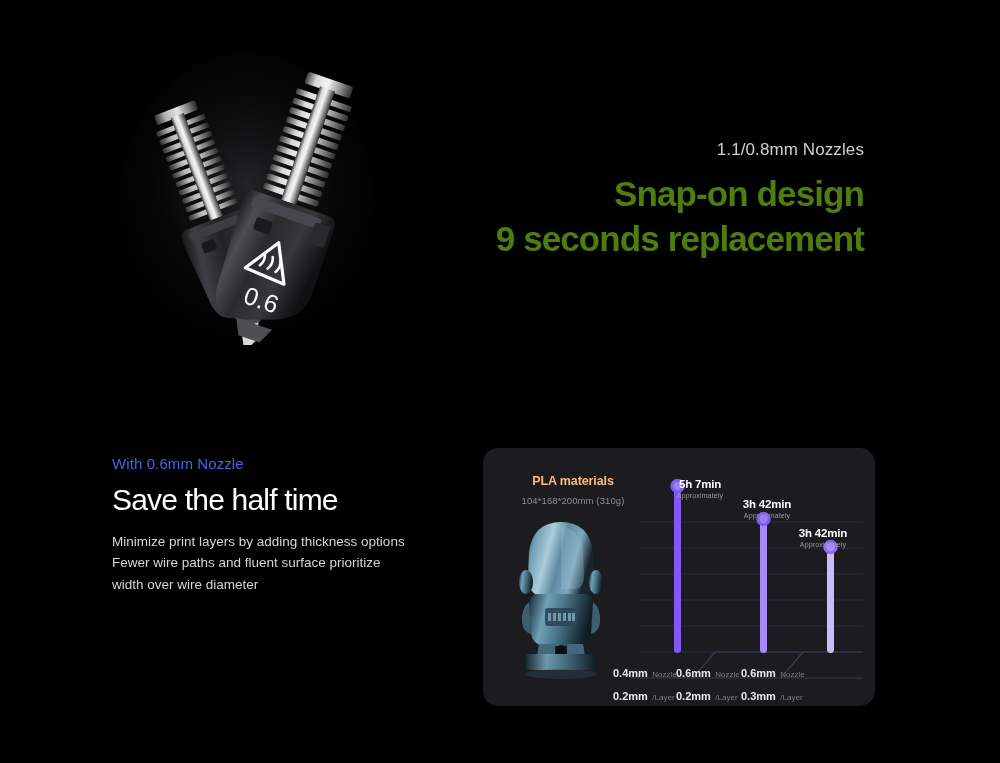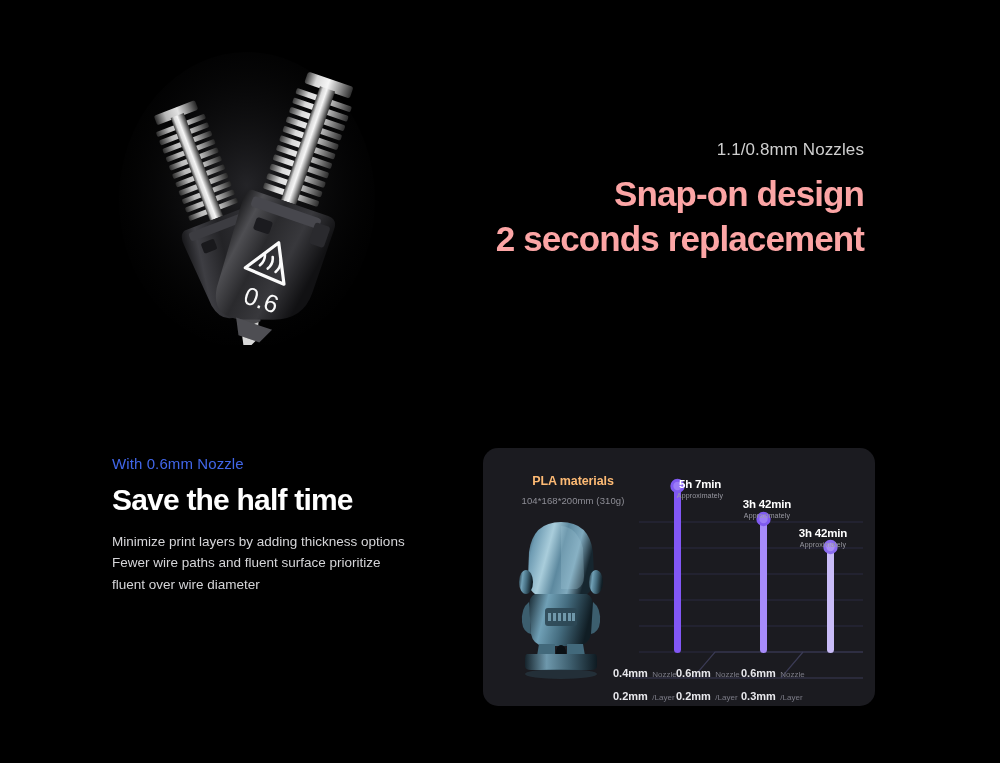--- a/index.html
+++ b/index.html
@@ -43,21 +43,21 @@
     font-size: 17px;
     font-weight: 400;
     color: #cfcfcf;
     letter-spacing: .1px;
     line-height: 1.4;
     margin-bottom: 10px;
   }
   .headline-line {
     font-size: 35px;
     font-weight: 700;
-    color: #fca5a5;
+    color: #4d7c0f;
     letter-spacing: -0.9px;
     line-height: 1.28;
     white-space: nowrap;
   }
 
   
   #bottom-section {
     position: absolute;
     left: 0; top: 420px;
     width: 1000px; height: 343px;
@@ -72,21 +72,21 @@
   #feature-kicker {
     font-size: 15px;
     font-weight: 400;
     color: #4166e8;
     letter-spacing: .1px;
     margin-bottom: 11px;
     margin-top: 8px;
   }
   #feature-title {
     font-size: 30px;
-    font-weight: 700;
+    font-weight: 400;
     color: #ffffff;
     letter-spacing: -0.8px;
     margin-bottom: 14px;
     white-space: nowrap;
   }
   .feature-desc-line {
     font-size: 13.5px;
     font-weight: 400;
     color: #d5d5d8;
     line-height: 1.58;
@@ -300,32 +300,32 @@
 
         <path d="M152 292 L190 292 L182 308 L160 308 Z" fill="#4e4e53"></path>
         <path d="M164 308 L178 308 L173 318 L169 318 Z" fill="#d8d8d8"></path>
       </g>
     </svg>
   </div>
 
   <div id="headline-block">
     <div id="eyebrow-text">1.1/0.8mm Nozzles</div>
     <div class="headline-line">Snap-on design</div>
-    <div class="headline-line">2 seconds replacement</div>
+    <div class="headline-line">9 seconds replacement</div>
   </div>
 </div>
 
 <div id="bottom-section">
 
   <div id="feature-copy">
     <div id="feature-kicker">With 0.6mm Nozzle</div>
     <div id="feature-title">Save the half time</div>
     <div class="feature-desc-line">Minimize print layers by adding thickness options</div>
     <div class="feature-desc-line">Fewer wire paths and fluent surface prioritize</div>
-    <div class="feature-desc-line">fluent over wire diameter</div>
+    <div class="feature-desc-line">width over wire diameter</div>
   </div>
 
   <div id="chart-card">
 
     <div id="material-info">
       <div id="material-title">PLA materials</div>
       <div id="material-dims">104*168*200mm (310g)</div>
     </div>
 
     <div id="figurine">

